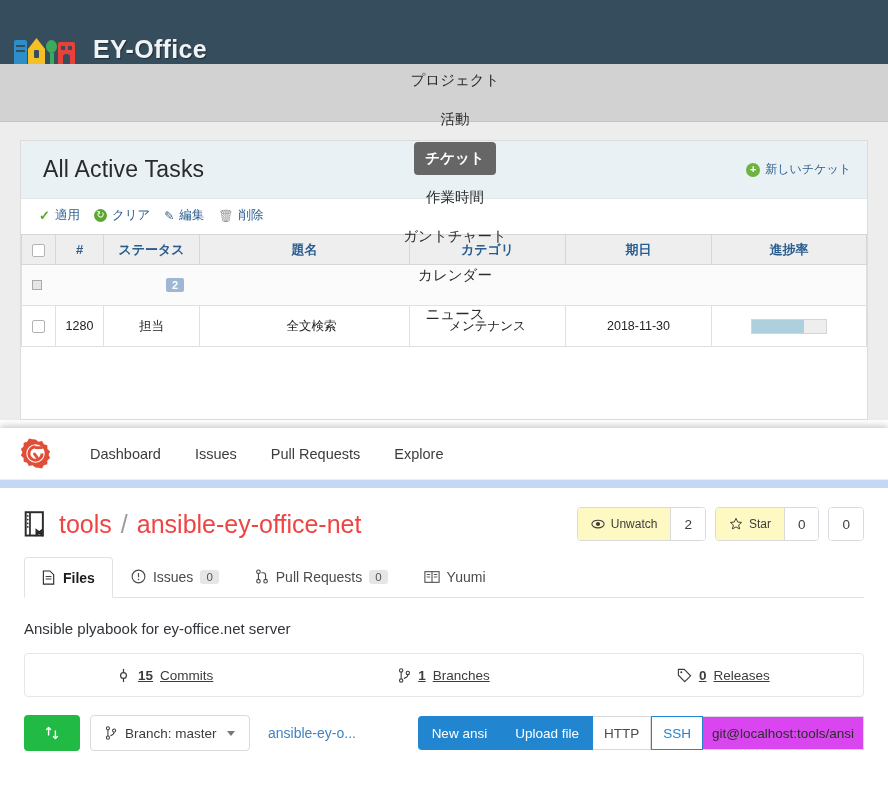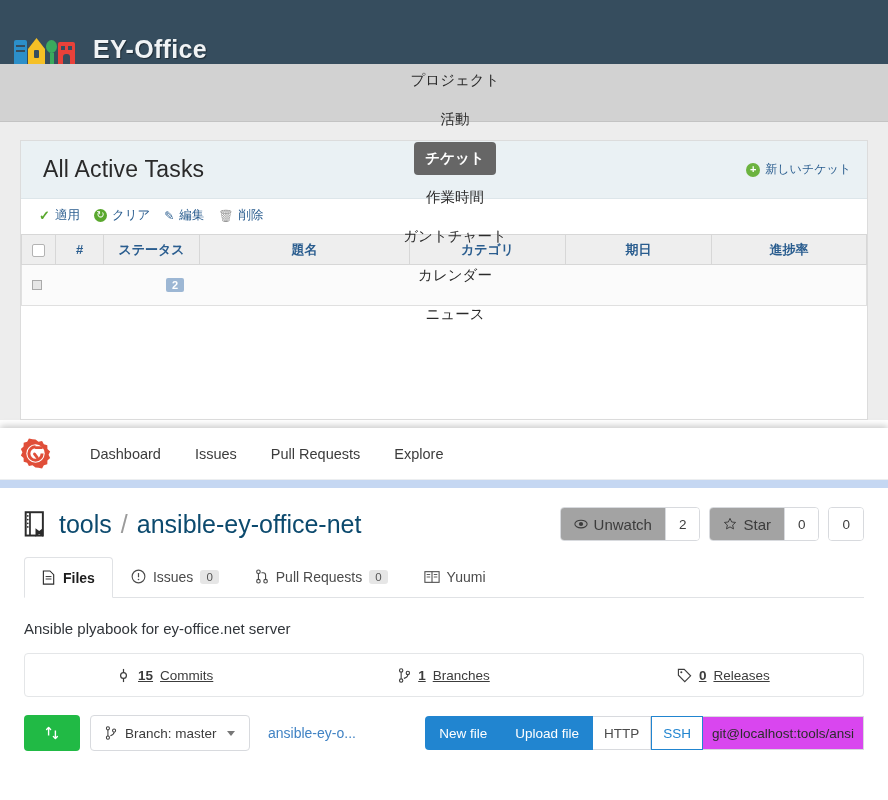--- a/index.html
+++ b/index.html
@@ -113,27 +113,27 @@
     padding-left: 20px; border-bottom: 1px solid #eceef0; background: #fff;
   }
   .gt-logo { width: 31px; height: 31px; margin-right: 22px; }
   .gt-nav a { font-size: 14.5px; color: #3c3c3c; text-decoration: none; padding: 0 17px; }
   .gt-blueband { height: 8px; background: #c5d7f2; }
 
   .gt-content { padding: 0 24px; }
   .repo-title-row { display: flex; align-items: center; height: 62px; padding-top: 10px; }
   .repo-icon { width: 23px; height: 27px; margin-right: 12px; flex: none; }
   .repo-path { font-size: 25px; display: flex; align-items: center; gap: 9px; }
-  .repo-path a { color: #0c4a6e; text-decoration: none; }
+  .repo-path a { color: #ef4444; text-decoration: none; }
   .repo-path .sep { color: #9b9b9b; font-weight: 300; }
   .repo-actions { margin-left: auto; display: flex; gap: 9px; }
   .btn-group { display: flex; border: 1px solid #d8dade; border-radius: 4px; overflow: hidden; height: 34px; }
   .btn-group .lbl {
     display: flex; align-items: center; gap: 6px; padding: 0 13px;
-    font-size: 15px; color: #3c3c3c; background: #a3a3a3;
+    font-size: 12px; color: #3c3c3c; background: #fef9c3;
   }
   .btn-group .cnt {
     display: flex; align-items: center; padding: 0 13px; font-size: 13.5px;
     color: #3c3c3c; background: #fff; border-left: 1px solid #d8dade; font-weight: 500;
   }
 
   .repo-tabs { display: flex; align-items: flex-end; height: 42px; margin-top: 6px;
                border-bottom: 1px solid #e0e2e5; }
   .rtab {
     display: flex; align-items: center; gap: 7px; padding: 0 17px; height: 41px;
@@ -271,20 +271,35 @@
         <tbody>
           <tr class="group-row">
             <td colspan="7">
               <span class="grp-wrap">
                 <span class="grp-expander"></span>
                 <span class="grp-blur">&nbsp;</span>
                 <span class="grp-badge">2</span>
               </span>
             </td>
           </tr>
+          <tr>
+            <td>
+              <span class="cb"></span>
+            </td>
+            <td>1280</td>
+            <td>担当</td>
+            <td class="ta-left">全文検索</td>
+            <td>メンテナンス</td>
+            <td>2018-11-30</td>
+            <td>
+              <div class="prog-outer">
+                <div class="prog-inner" id="progfill" style="width: 70%;"></div>
+              </div>
+            </td>
+          </tr>
         </tbody>
       </table>
 
     </div>
   </div>
 
   <div class="gt-window">
 
     <div class="gt-nav">
       <svg class="gt-logo" viewBox="0 0 32 32">
@@ -433,21 +448,21 @@
             <circle cx="10.6" cy="5.2" r="1.8" fill="none" stroke="#3c3c3c" stroke-width="1.2"></circle>
             <line x1="3.4" y1="4.5" x2="3.4" y2="11.5" stroke="#3c3c3c" stroke-width="1.2"></line>
             <path d="M10.6 7.1c0 2.6-2.4 3.4-4.3 4" fill="none" stroke="#3c3c3c" stroke-width="1.2"></path>
           </svg>
           <span>Branch: master</span>
           <span class="caret"></span>
         </div>
         <a href="#" class="crumb">ansible-ey-o...</a>
 
         <div class="clone-area">
-          <button class="btn-blue first">New file</button>
+          <button class="btn-blue first">New ansi</button>
           <button class="btn-blue">Upload file</button>
           <span class="proto">HTTP</span>
           <span class="proto active">SSH</span>
           <span class="clone-url">git@localhost:tools/ansi</span>
         </div>
       </div>
 
 
     </div>
   </div>

